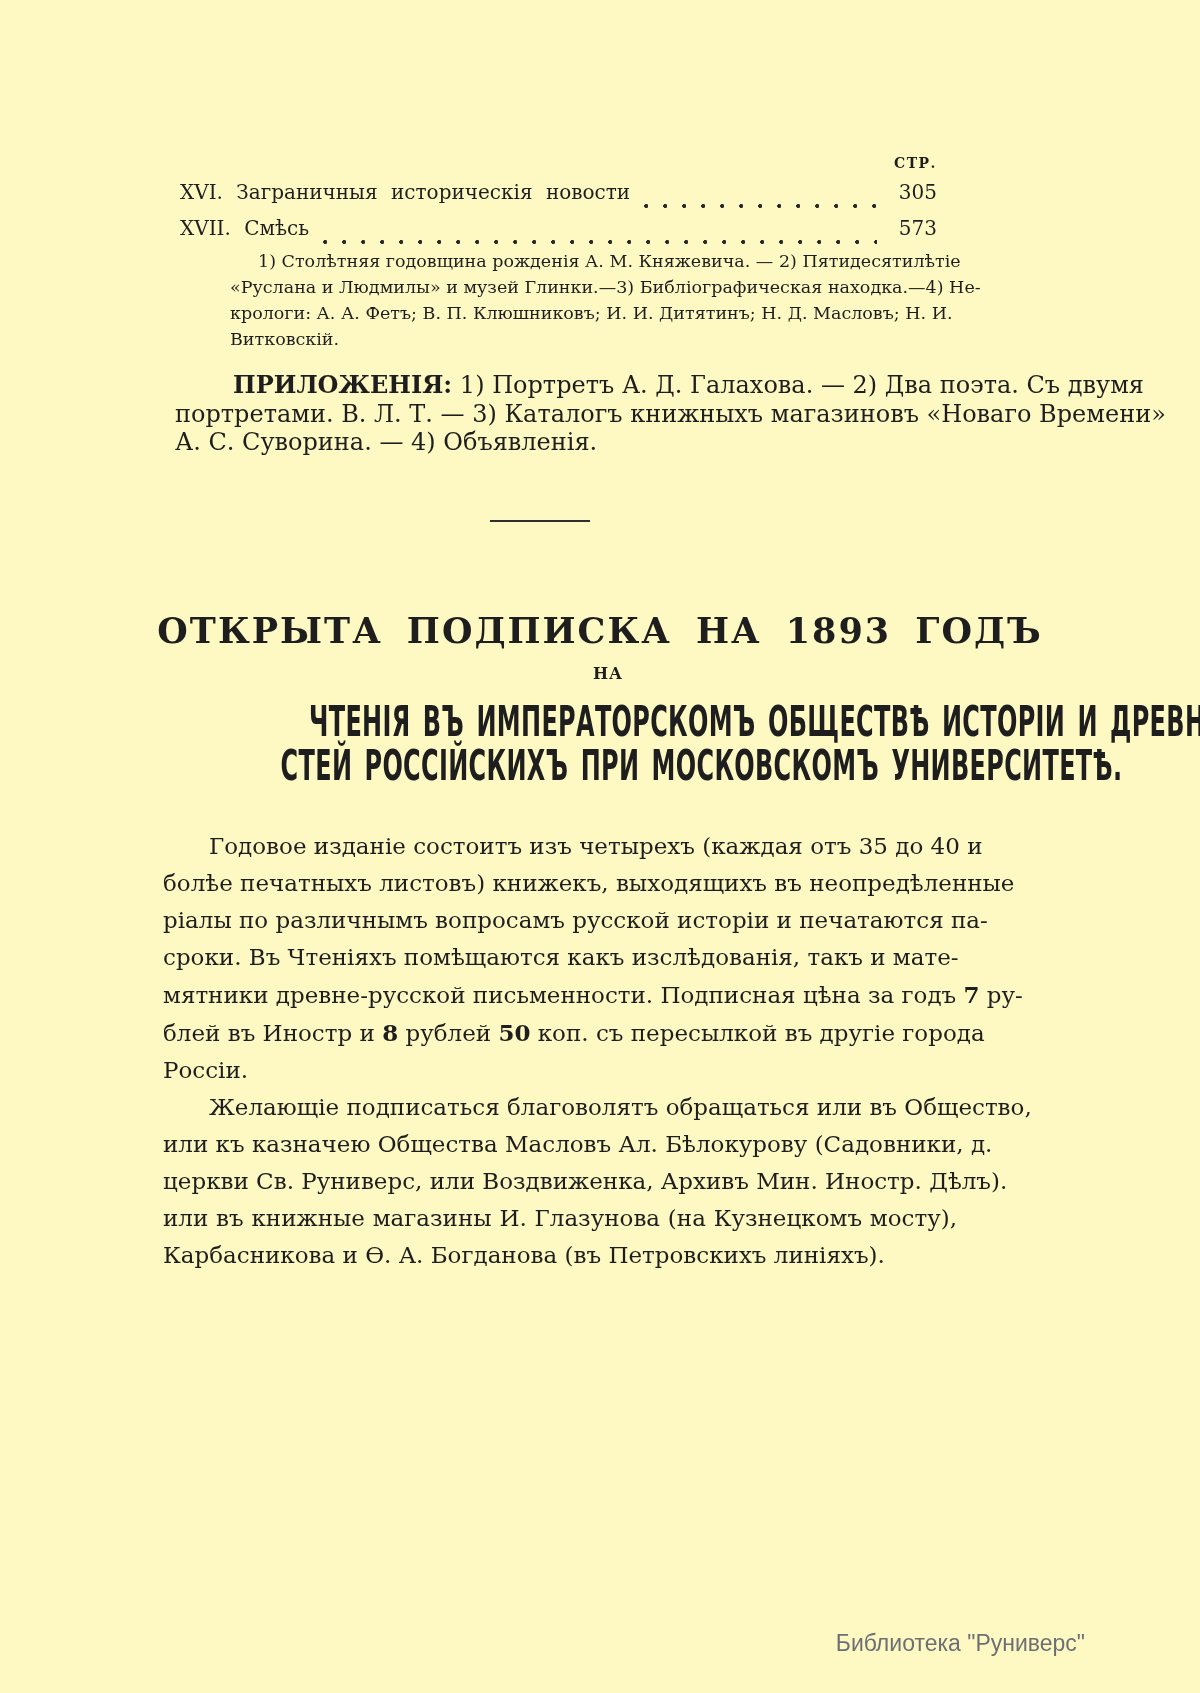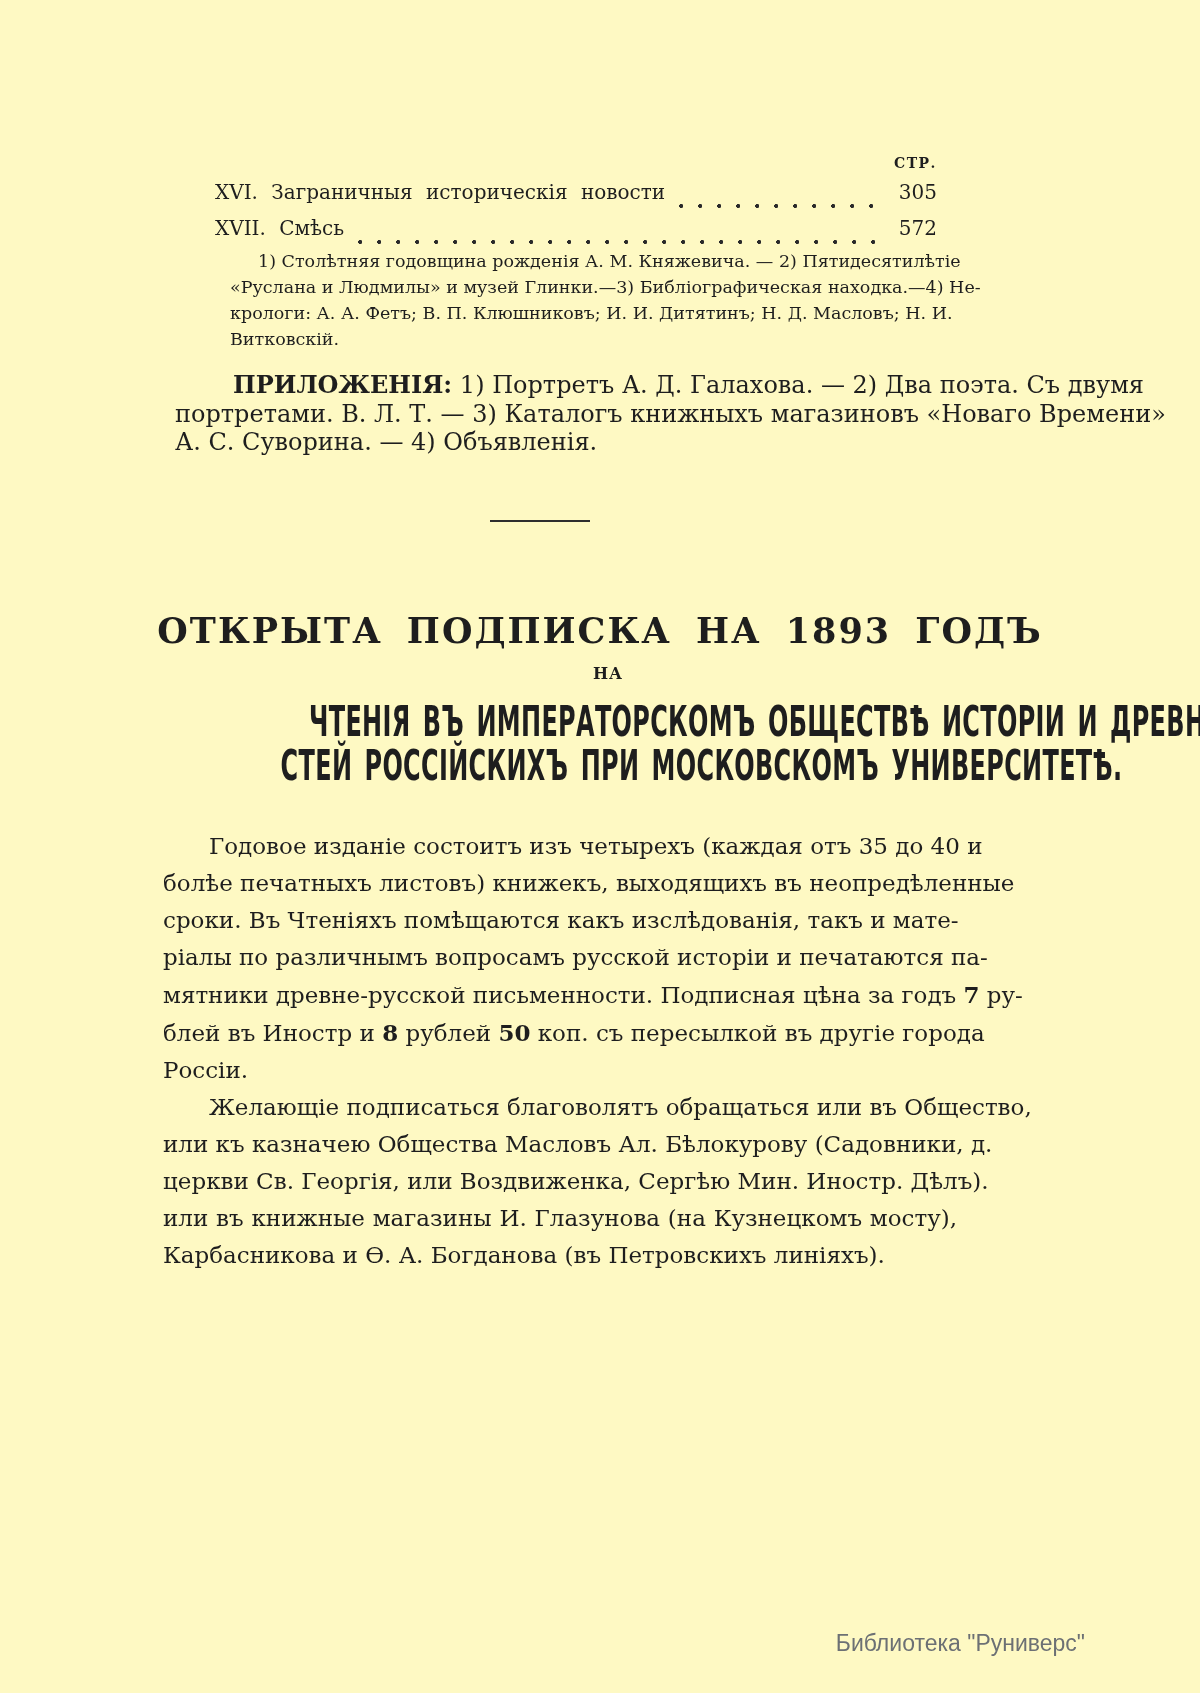--- a/index.html
+++ b/index.html
@@ -15,21 +15,21 @@
     overflow: hidden;
   }
 
   
   .toc-colhead {
     position: absolute; top: 155px; left: 180px; width: 757px;
     text-align: right; font-size: 14px; font-weight: bold; letter-spacing: 1.5px;
   }
   .toc-rows { position: absolute; top: 180px; left: 180px; width: 757px; font-size: 20px; }
   .toc-row { display: flex; align-items: baseline; height: 36px; }
-  .toc-label { white-space: nowrap; word-spacing: 7px; margin-left: 35px; }
+  .toc-label { white-space: nowrap; word-spacing: 7px; }
   .toc-leader {
     flex: 1; height: 6px; align-self: flex-end; margin: 0 8px 7px 14px;
     background-image: radial-gradient(circle at 2.2px 3px, #2a2a2a 1.8px, transparent 2.3px);
     background-size: 19px 6px; background-repeat: repeat-x;
   }
   .toc-page { width: 52px; text-align: right; }
 
   
   .toc-notes {
     position: absolute; top: 248px; left: 230px; width: 703px;
@@ -100,21 +100,21 @@
 
   <div class="toc-rows">
     <div class="toc-row">
       <span class="toc-label">XVI. Заграничныя историческія новости</span>
       <span class="toc-leader"></span>
       <span class="toc-page">305</span>
     </div>
     <div class="toc-row">
       <span class="toc-label">XVII. Смѣсь</span>
       <span class="toc-leader"></span>
-      <span class="toc-page">572</span>
+      <span class="toc-page">573</span>
     </div>
   </div>
 
   <div class="toc-notes">
     <div class="note-line first">1) Столѣтняя годовщина рожденія А. М. Княжевича. — 2) Пятидесятилѣтіе</div>
     <div class="note-line">«Руслана и Людмилы» и музей Глинки.—3) Библіографическая находка.—4) Не-</div>
     <div class="note-line">крологи: А. А. Фетъ; В. П. Клюшниковъ; И. И. Дитятинъ; Н. Д. Масловъ; Н. И.</div>
     <div class="note-line last">Витковскій.</div>
   </div>
 
@@ -129,27 +129,27 @@
   <div class="ann-title">ОТКРЫТА ПОДПИСКА НА 1893 ГОДЪ</div>
   <div class="ann-na">НА</div>
   <div class="ann-heading">
     <div class="hline"><span>ЧТЕНІЯ ВЪ ИМПЕРАТОРСКОМЪ ОБЩЕСТВѢ ИСТОРІИ И ДРЕВНО-</span></div>
     <div class="hline"><span>СТЕЙ РОССІЙСКИХЪ ПРИ МОСКОВСКОМЪ УНИВЕРСИТЕТѢ.</span></div>
   </div>
 
   <div class="body-block">
     <div class="b-line indent">Годовое изданіе состоитъ изъ четырехъ (каждая отъ 35 до 40 и</div>
     <div class="b-line">болѣе печатныхъ листовъ) книжекъ, выходящихъ въ неопредѣленные</div>
+    <div class="b-line">ріалы по различнымъ вопросамъ русской исторіи и печатаются па-</div>
     <div class="b-line">сроки. Въ Чтеніяхъ помѣщаются какъ изслѣдованія, такъ и мате-</div>
-    <div class="b-line">ріалы по различнымъ вопросамъ русской исторіи и печатаются па-</div>
     <div class="b-line"><span>мятники древне-русской письменности. Подписная цѣна за годъ </span><span class="b-num">7</span><span> ру-</span></div>
     <div class="b-line"><span>блей въ Иностр и </span><span class="b-num">8</span><span> рублей </span><span class="b-num">50</span><span> коп. съ пересылкой въ другіе города</span></div>
     <div class="b-line endline">Россіи.</div>
     <div class="b-line indent">Желающіе подписаться благоволятъ обращаться или въ Общество,</div>
     <div class="b-line">или къ казначею Общества Масловъ Ал. Бѣлокурову (Садовники, д.</div>
-    <div class="b-line">церкви Св. Георгія, или Воздвиженка, Сергѣю Мин. Иностр. Дѣлъ).</div>
+    <div class="b-line">церкви Св. Руниверс, или Воздвиженка, Архивъ Мин. Иностр. Дѣлъ).</div>
     <div class="b-line">или въ книжные магазины И. Глазунова (на Кузнецкомъ мосту),</div>
     <div class="b-line endline">Карбасникова и Ѳ. А. Богданова (въ Петровскихъ линіяхъ).</div>
   </div>
 
   <div class="watermark">Библиотека "Руниверс"</div>
 
 </div>
 
 </body></html>

